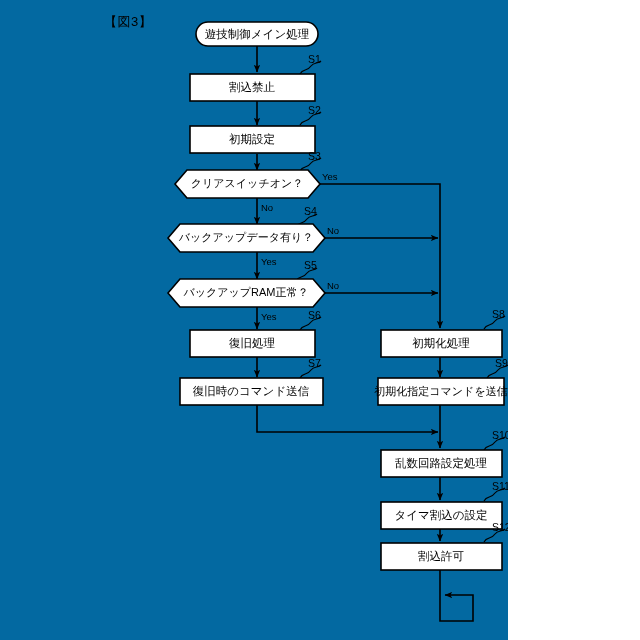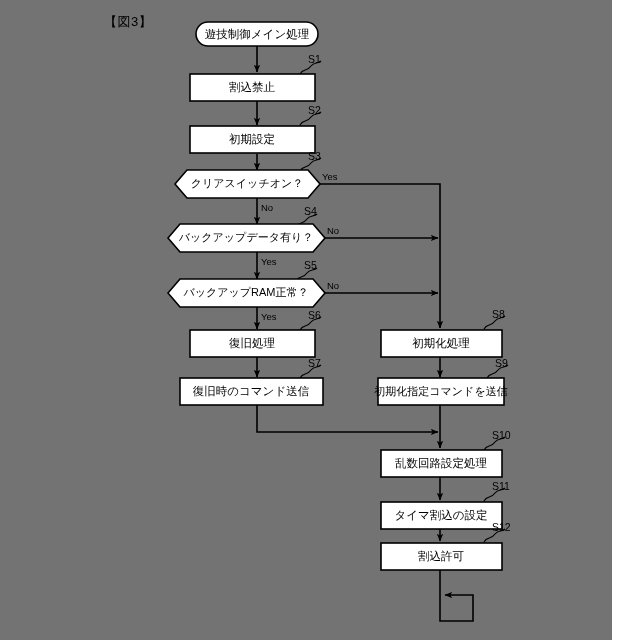--- a/index.html
+++ b/index.html
@@ -5,23 +5,23 @@
   html, body {
     margin: 0;
     padding: 0;
     background: #ffffff;
   }
   body {
     font-family: "Liberation Sans", "DejaVu Sans", sans-serif;
   }
   #page {
     position: relative;
-    width: 612px;
+    width: 508px;
     height: 640px;
-    background: #737373;
+    background: #0369a1;
     overflow: hidden;
     text-decoration: underline;
   }
   #fig-title {
     position: absolute;
     left: 104px;
     top: 13px;
     font-size: 13px;
     color: #000;
     letter-spacing: 0.5px;

